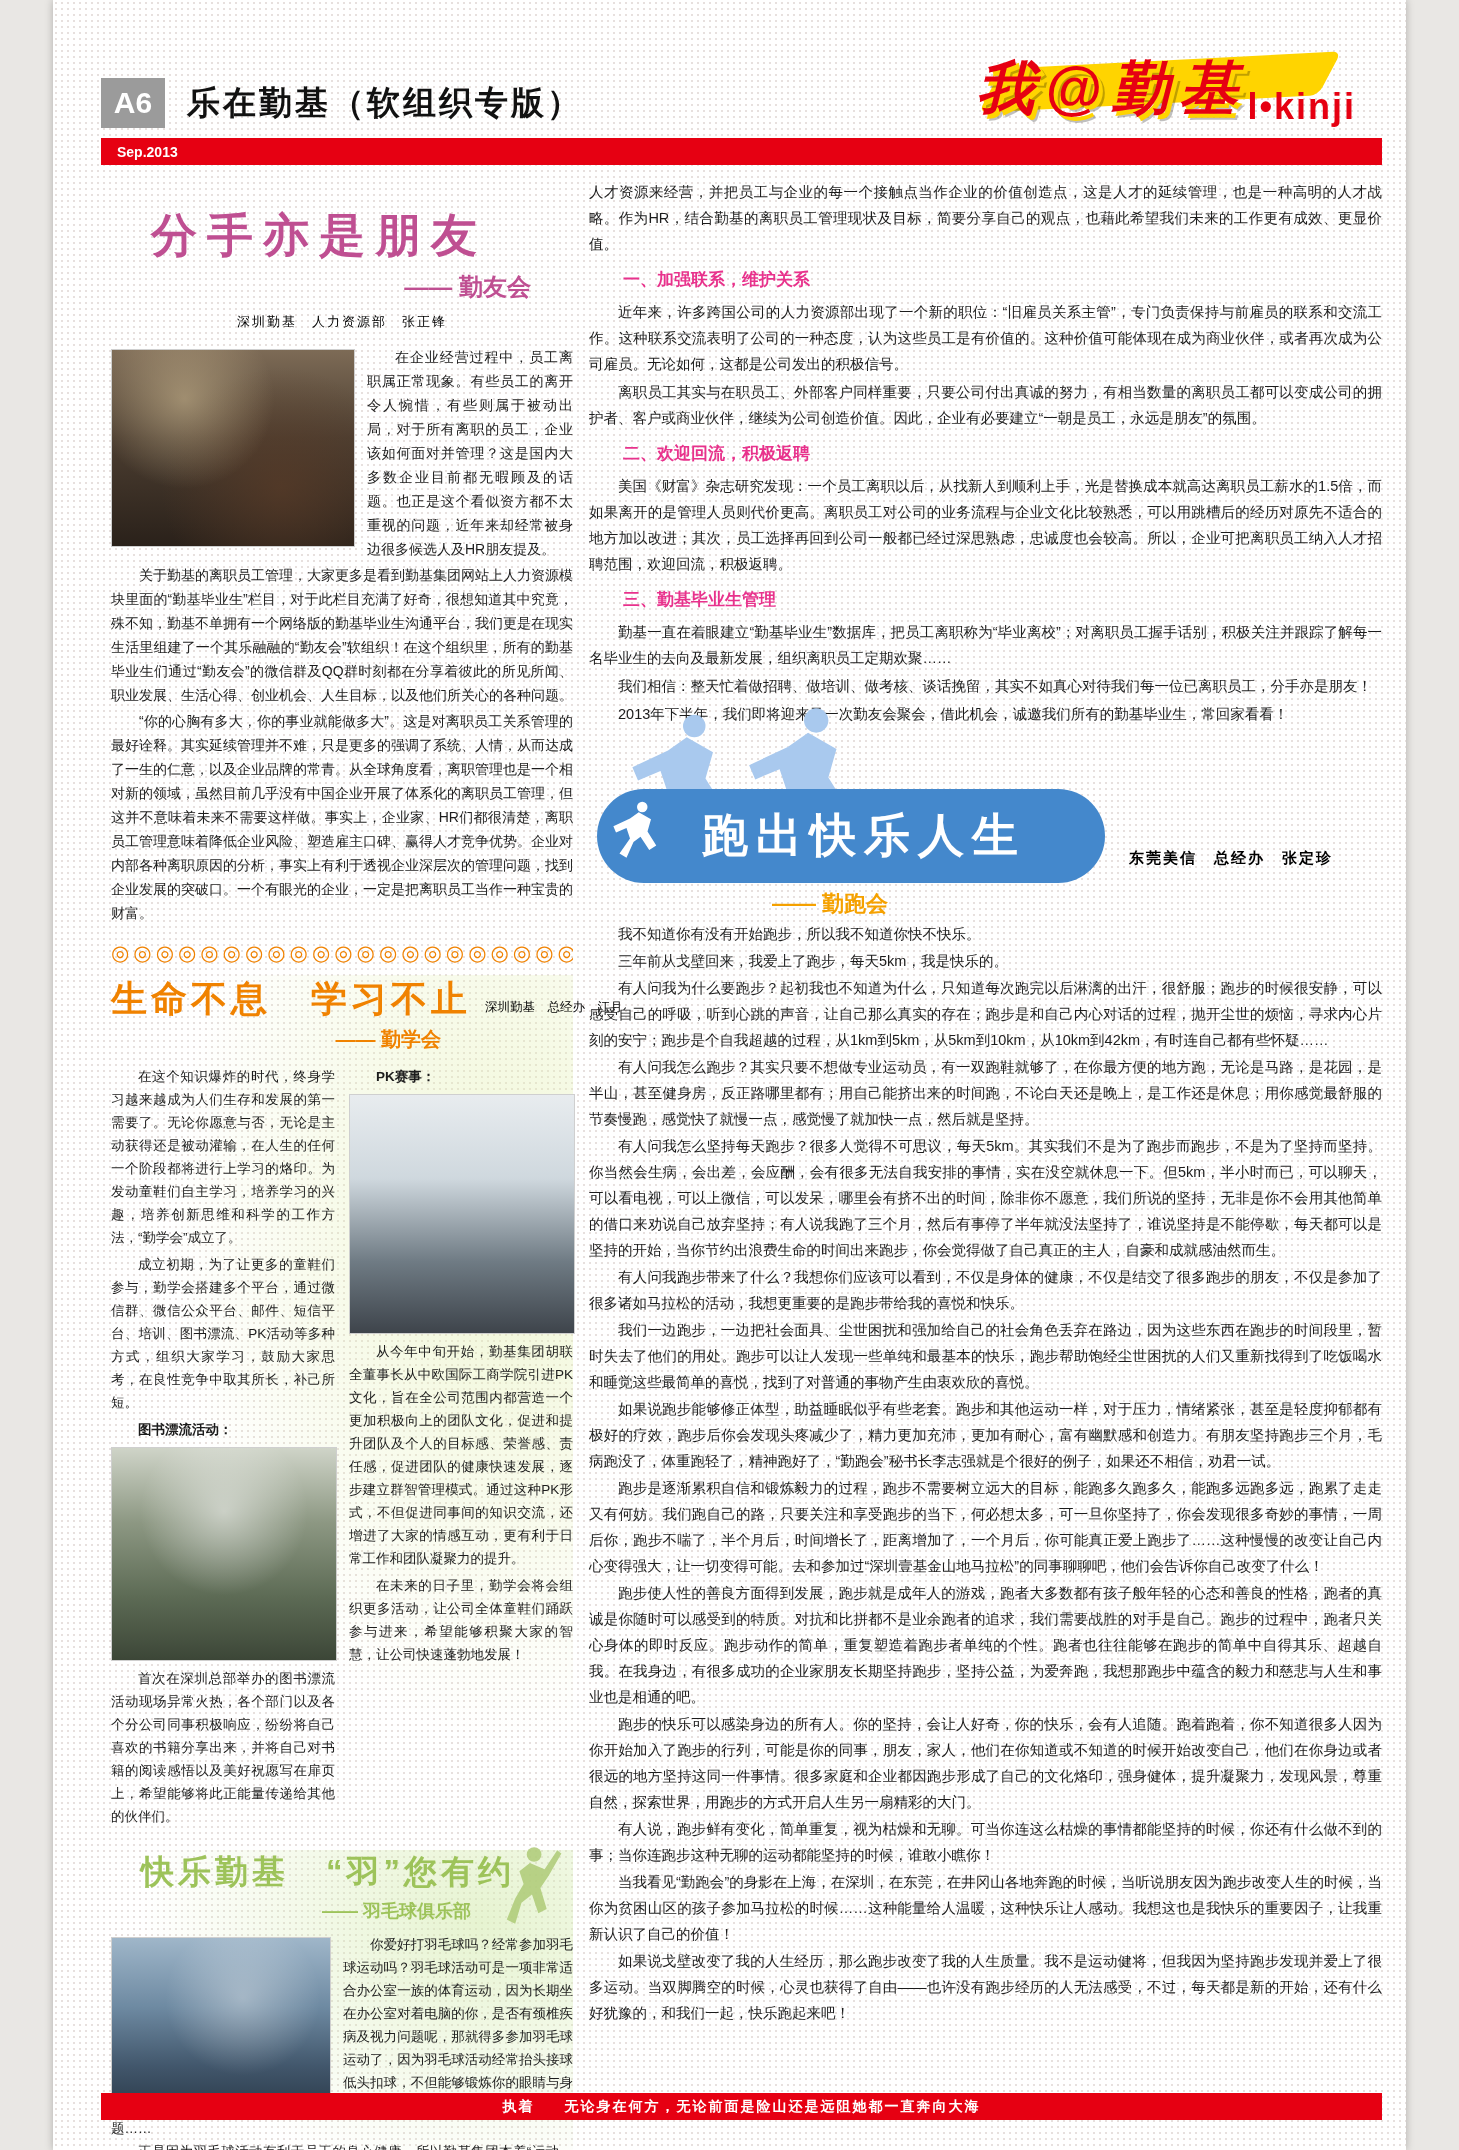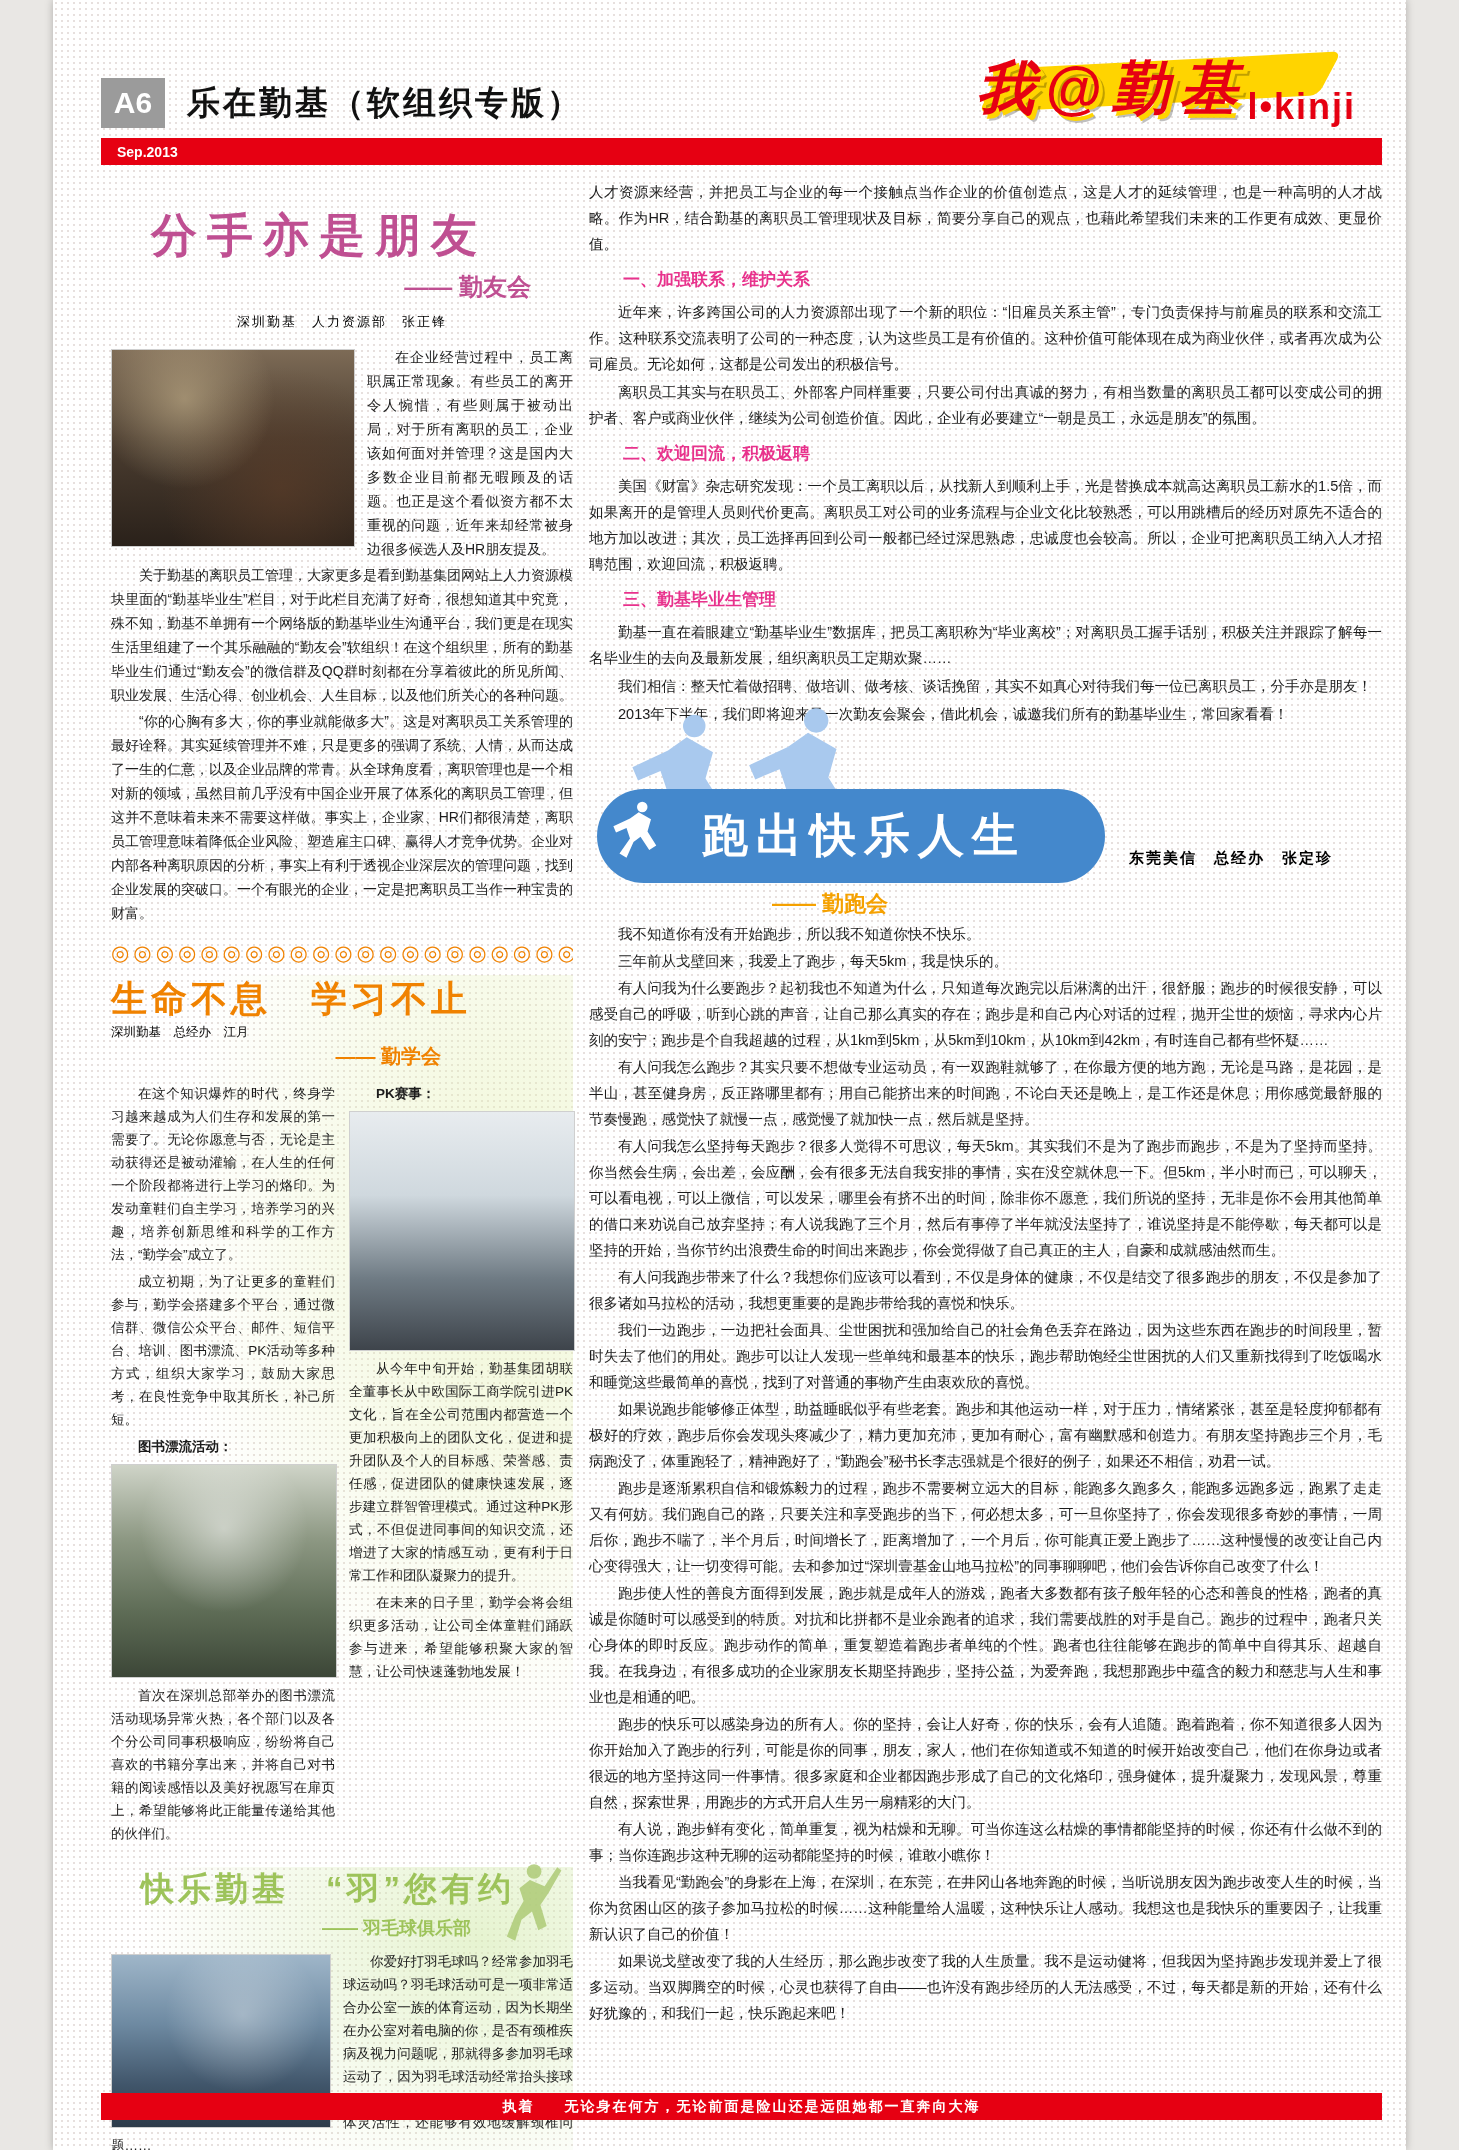--- a/index.html
+++ b/index.html
@@ -47,21 +47,21 @@
   .photo-dinner{float:left;width:242px;height:196px;margin:4px 12px 6px 0;
     background:
       radial-gradient(circle at 30% 25%,rgba(210,190,150,.55),transparent 40%),
       radial-gradient(circle at 70% 70%,rgba(90,60,40,.7),transparent 55%),
       linear-gradient(180deg,#7d6b56 0%,#4c3e31 45%,#2a211a 100%);}
   
   .spiral-divider{margin:16px 0 8px;color:#f08200;font-size:21px;letter-spacing:4px;
     white-space:nowrap;overflow:hidden;}
   
   .study{background:radial-gradient(ellipse at 85% 30%,rgba(228,240,180,.55),transparent 60%);}
-  .study-titlerow{display:flex;align-items:baseline;margin-top:10px;flex-direction:column;}
+  .study-titlerow{display:flex;align-items:baseline;gap:14px;margin-top:10px;}
   .study-title{font-size:36px;font-weight:900;color:#f08200;letter-spacing:4px;white-space:nowrap;}
   .study-byline{font-size:12.5px;color:#000;white-space:nowrap;}
   .study-sub{width:330px;text-align:right;font-size:20px;font-weight:900;color:#f08200;margin:2px 0 12px;}
   .study-cols{display:flex;gap:14px;font-size:13.5px;line-height:23px;}
   .study-cols>div{flex:1;min-width:0;}
   .study-cols p{margin-bottom:4px;}
   .label{font-weight:bold;}
   .photo-book{width:100%;height:212px;margin:6px 0;
     background:
       radial-gradient(circle at 50% 30%,rgba(255,255,255,.5),transparent 45%),

